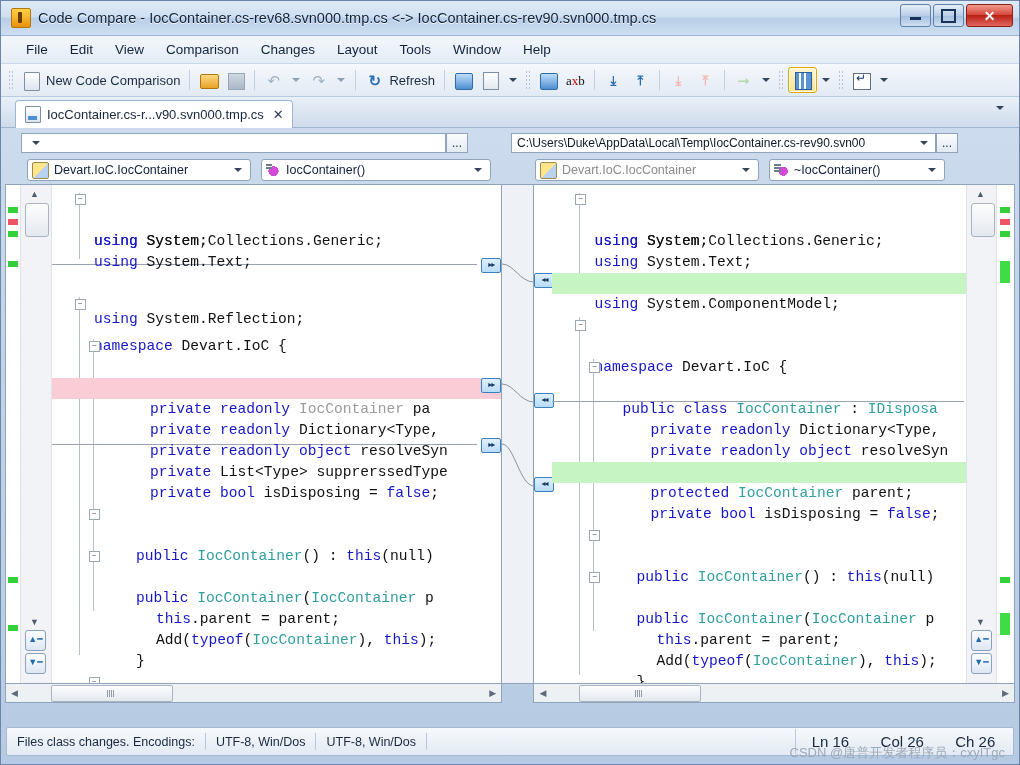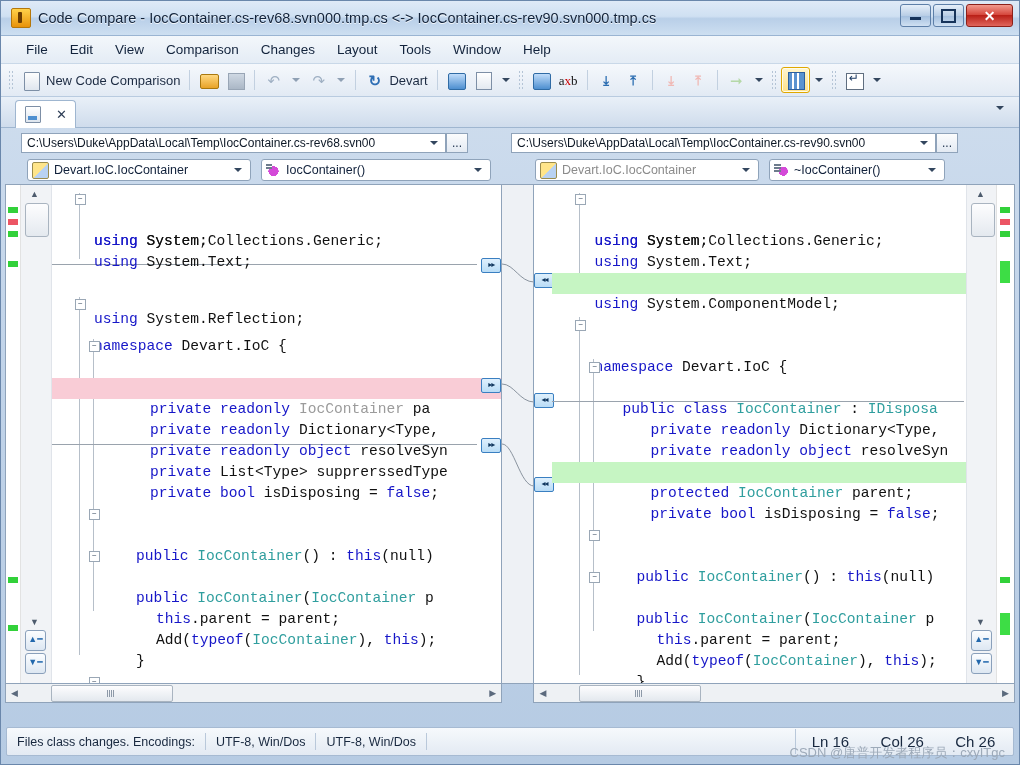--- a/index.html
+++ b/index.html
@@ -295,21 +295,21 @@
     <div class="arrow-dn dim"></div>
     <div class="tb-btn">
       <span class="ico undo">↷</span>
     </div>
     <div class="arrow-dn dim"></div>
 
     <div class="tb-sep"></div>
 
     <div class="tb-btn">
       <span class="ico i-refresh">↻</span>
-      <span class="tb-label">Devart</span>
+      <span class="tb-label">Refresh</span>
     </div>
 
     <div class="tb-sep"></div>
 
     <div class="tb-btn">
       <span class="ico">
           <span class="i-blue" style="display:block"></span>
         </span>
     </div>
     <div class="tb-btn">
@@ -370,29 +370,29 @@
       <span class="ico">
           <span class="i-ret" style="display:block"></span>
         </span>
     </div>
     <div class="arrow-dn"></div>
   </div>
 
   <div class="tabstrip">
     <div class="tab">
       <span class="tab-ico"></span>
+      <span class="tab-label">IocContainer.cs-r...v90.svn000.tmp.cs</span>
       <span class="tab-close">✕</span>
     </div>
     <div class="arrow-dn tabstrip-dd"></div>
   </div>
 
   <div class="pathrow">
     <div class="pathcell" style="margin-left:20px;">
       <div class="pathbox" style="width:425px;">
-        <span class="ptxt">C:\Users\Duke\AppData\Local\Temp\IocContainer.cs-rev68.svn00</span>
         <span class="arrow-dn"></span>
       </div>
       <div class="dots">...</div>
     </div>
     <div class="pathcell" style="margin-left:43px;">
       <div class="pathbox" style="width:425px;">
         <span class="ptxt">C:\Users\Duke\AppData\Local\Temp\IocContainer.cs-rev90.svn00</span>
         <span class="arrow-dn"></span>
       </div>
       <div class="dots">...</div>

